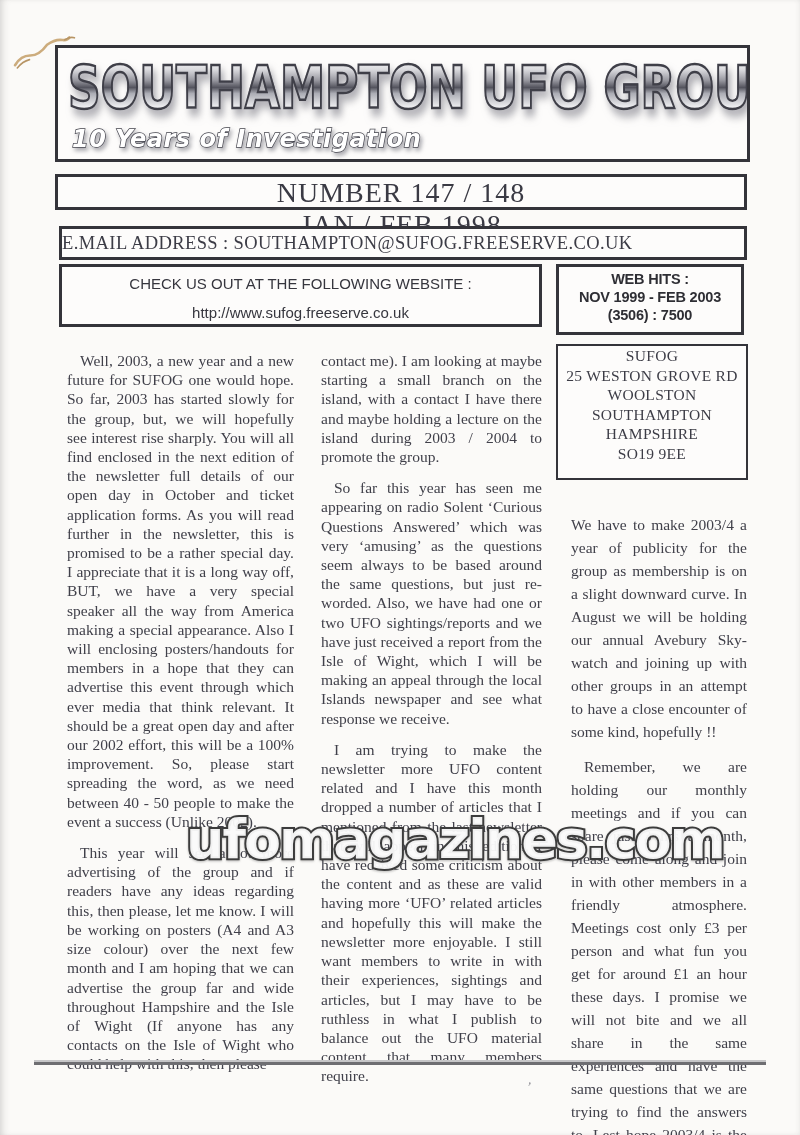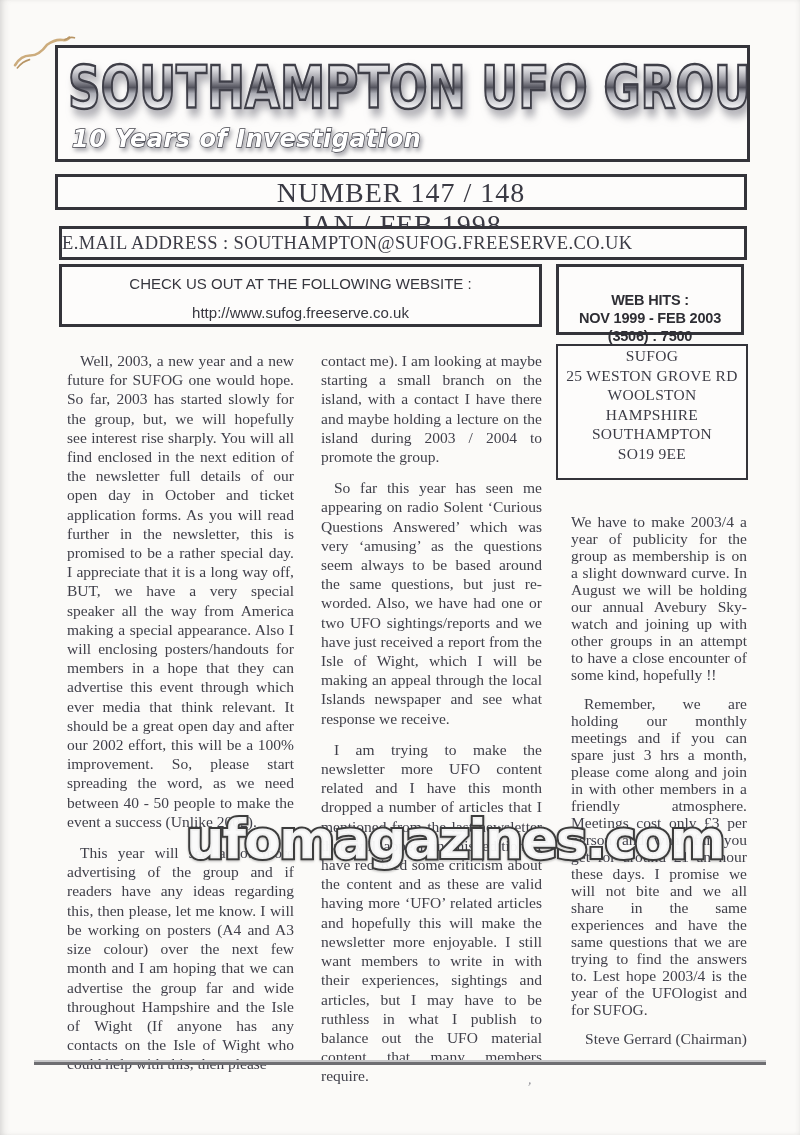--- a/index.html
+++ b/index.html
@@ -34,35 +34,35 @@
   .masthead-box{left:55px;top:174px;width:692px;height:36px;display:flex;align-items:center;justify-content:space-between;padding:0 12px;flex-direction:column;}
   .masthead-box span{font-size:28px;letter-spacing:1px;color:#3a3a44;}
 
   
   .email-box{left:59px;top:226px;width:688px;height:34px;display:flex;align-items:center;justify-content:flex-start;}
   .email-box span{font-size:18.5px;letter-spacing:.4px;color:#3c3c46;}
 
   
   .website-box{left:59px;top:264px;width:483px;height:63px;text-align:center;font-family:"Liberation Sans", sans-serif;padding-top:2px;}
   .website-box div{font-size:15px;line-height:29px;color:#36363e;}
-  .webhits-box{left:556px;top:264px;width:188px;height:71px;text-align:center;font-family:"Liberation Sans", sans-serif;padding-top:24px;}
+  .webhits-box{left:556px;top:264px;width:188px;height:71px;text-align:center;font-family:"Liberation Sans", sans-serif;padding-top:3px;}
   .webhits-box div{font-size:14.5px;font-weight:bold;line-height:18px;letter-spacing:-.2px;color:#2e2e34;}
 
   
   .address-box{left:556px;top:344px;width:192px;height:136px;border-width:2px;text-align:center;}
   .address-box div{font-size:15.5px;line-height:19.5px;letter-spacing:.3px;color:#3c3c46;}
 
   
   .col{position:absolute;text-align:justify;}
   .col p{margin:12px;font-size:15.5px;line-height:19.2px;color:#40404a;}
   .col p.indent{text-indent:13px;}
   .col1{left:55px;top:339px;width:251px;}
   .col2{left:309px;top:339px;width:245px;}
   .col3{left:559px;top:501px;width:200px;}
-  .col3 p{line-height:17px;}
+  .col3 p{line-height:23px;}
   .signature{margin-top:0;text-align:center;padding-left:14px;}
 
   
   .watermark{
     position:absolute;left:186px;top:808px;white-space:nowrap;
     font-family:"DejaVu Sans", sans-serif;font-weight:bold;font-size:54px;letter-spacing:-2px;
     color:rgba(255,255,255,.93);
     -webkit-text-stroke:4px #3c3c3c;paint-order:stroke fill;
     filter:drop-shadow(0 1px 1px rgba(70,70,70,.35));
   }
@@ -107,22 +107,22 @@
   <div class="box webhits-box">
     <div>WEB HITS :</div>
     <div>NOV 1999 - FEB 2003</div>
     <div>(3506) : 7500</div>
   </div>
 
   <div class="box address-box">
     <div>SUFOG</div>
     <div>25 WESTON GROVE RD</div>
     <div>WOOLSTON</div>
+    <div>SOUTHAMPTON</div>
     <div>HAMPSHIRE</div>
-    <div>SOUTHAMPTON</div>
     <div>SO19 9EE</div>
   </div>
 
   <div class="col col1">
     <p class="indent">Well, 2003, a new year and a new future for SUFOG one would hope. So far, 2003 has started slowly for the group, but, we will hopefully see interest rise sharply. You will all find enclosed in the next edition of the newsletter full details of our open day in October and ticket application forms. As you will read further in the newsletter, this is promised to be a rather special day. I appreciate that it is a long way off, BUT, we have a very special speaker all the way from America making a special appearance. Also I will enclosing posters/handouts for members in a hope that they can advertise this event through which ever media that think relevant. It should be a great open day and after our 2002 effort, this will be a 100% improvement. So, please start spreading the word, as we need between 40 - 50 people to make the event a success (Unlike 2002).</p>
     <p class="indent">This year will see a lot more advertising of the group and if readers have any ideas regarding this, then please, let me know. I will be working on posters (A4 and A3 size colour) over the next few month and I am hoping that we can advertise the group far and wide throughout Hampshire and the Isle of Wight (If anyone has any contacts on the Isle of Wight who could help with this, then please</p>
   </div>
 
   <div class="col col2">
     <p>contact me). I am looking at maybe starting a small branch on the island, with a contact I have there and maybe holding a lecture on the island during 2003 / 2004 to promote the group.</p>

